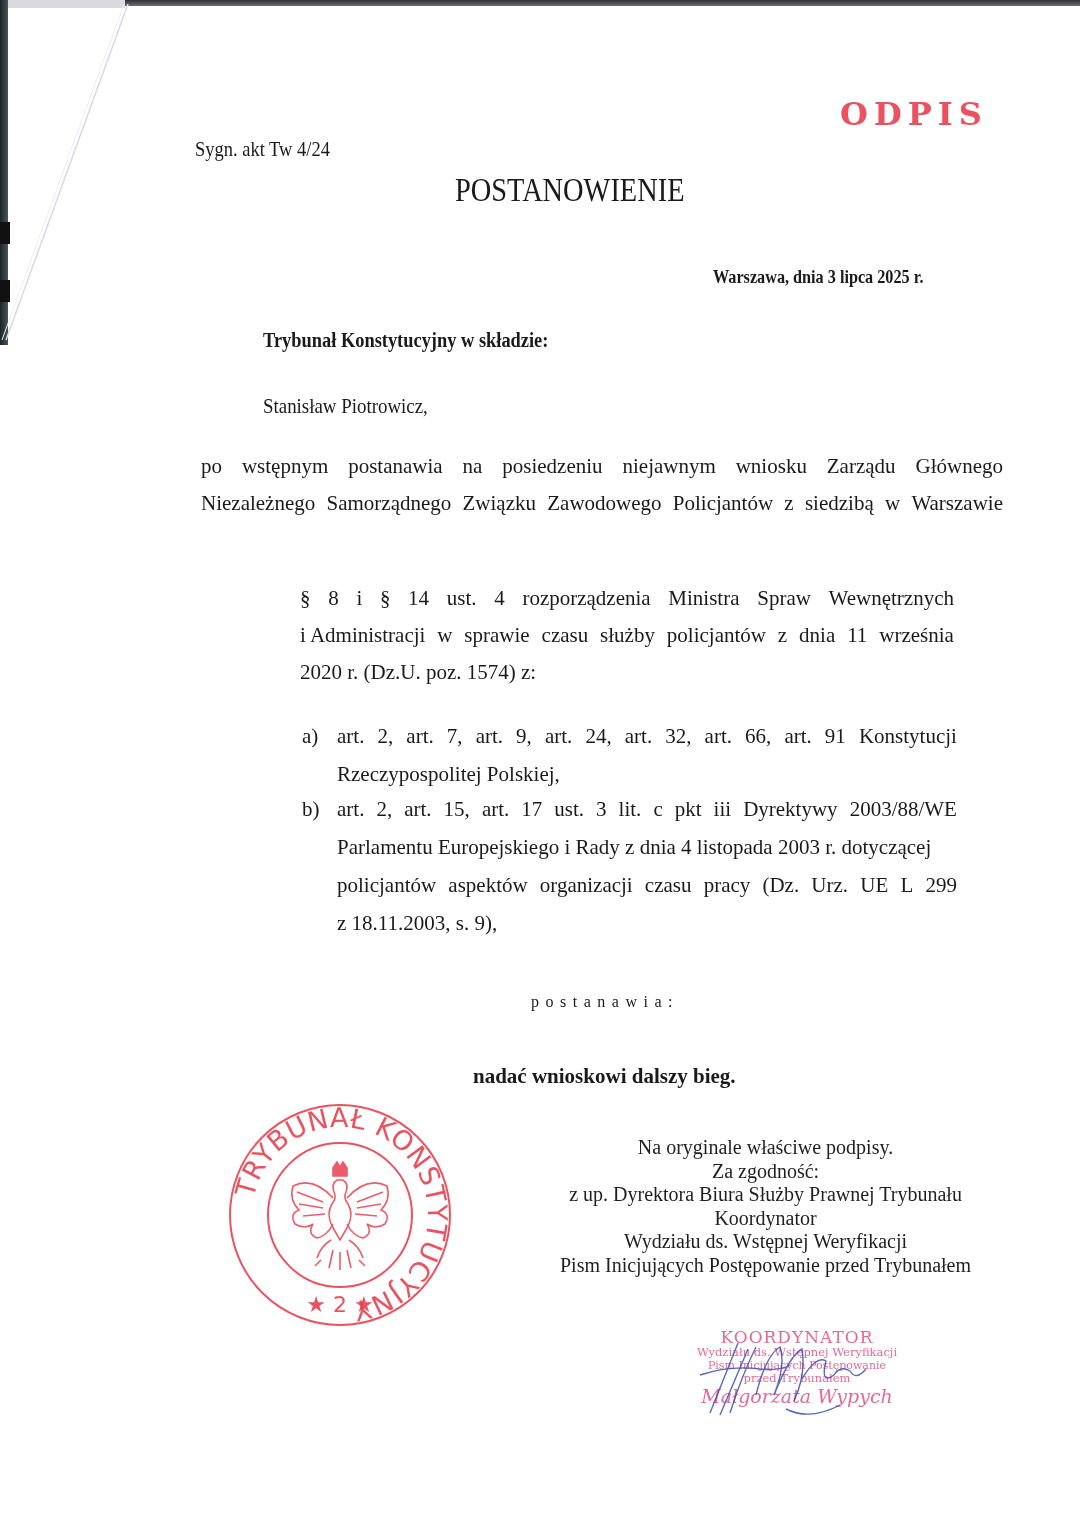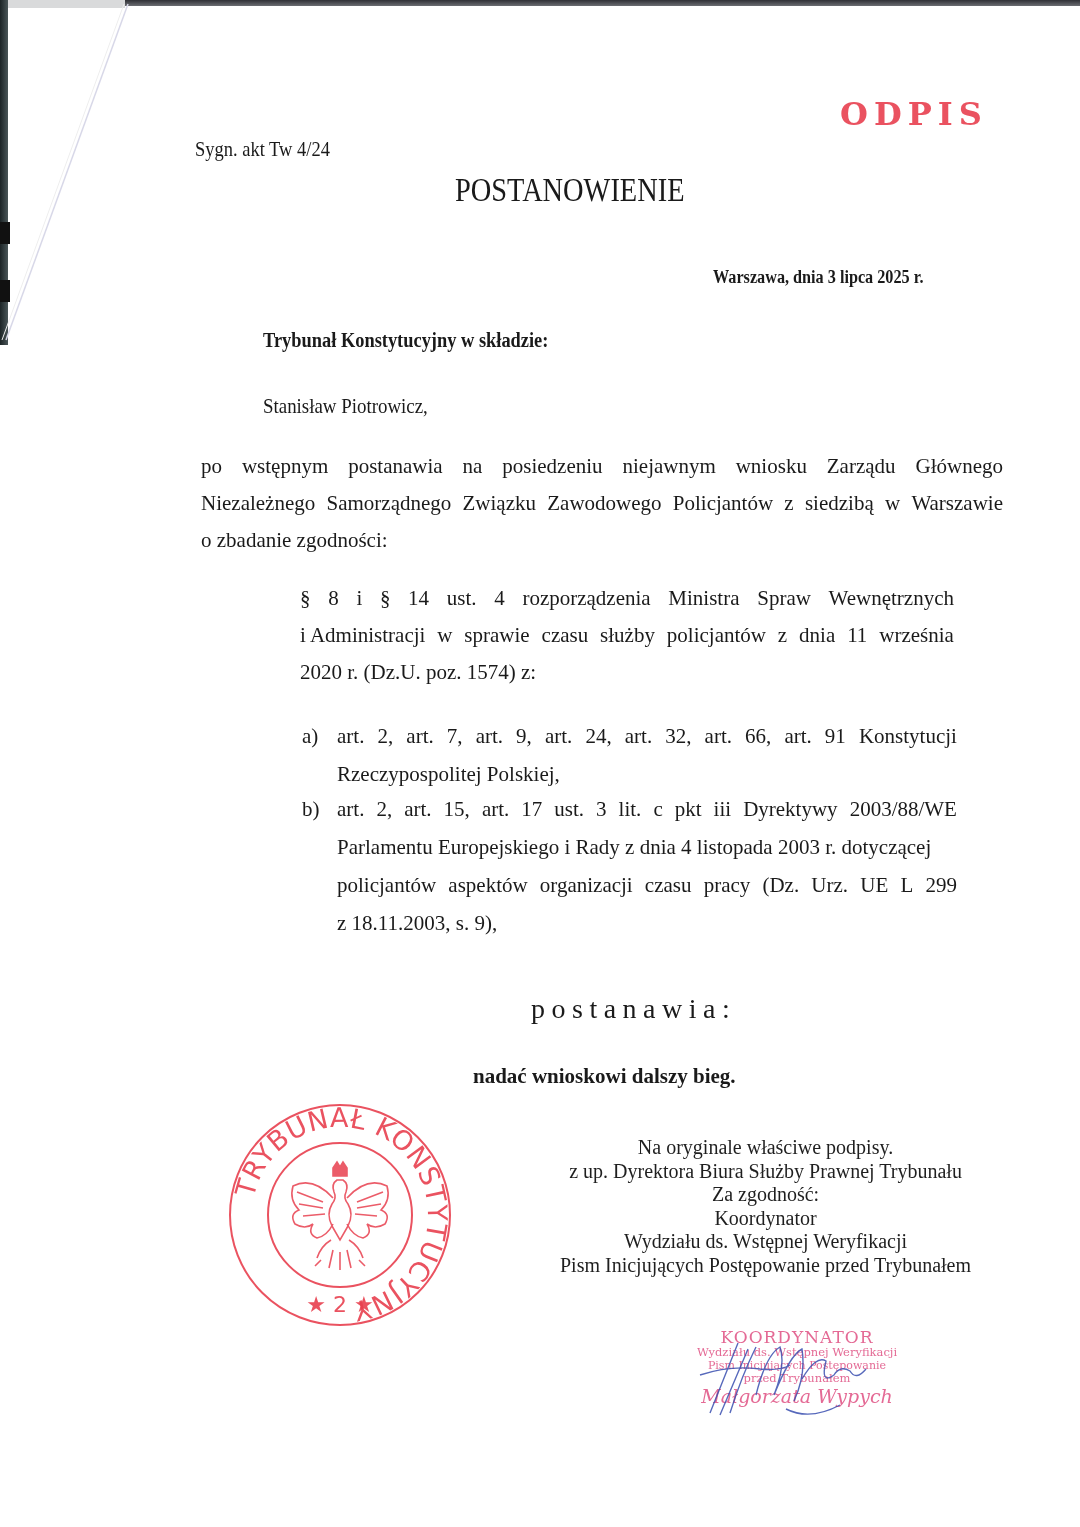--- a/index.html
+++ b/index.html
@@ -36,21 +36,21 @@
   .subject .line.last { justify-content: flex-start; text-align: center; }
 
   .item { position: absolute; font-size: 21px; line-height: 38px; }
   .item .marker { position: absolute; left: 0; top: 0; }
   .item .body { position: absolute; left: 35px; top: 0; width: 620px; }
   .item .line { display: flex; justify-content: space-between; white-space: nowrap; }
   .item .line.last { justify-content: flex-start; }
   .item-a { left: 302px; top: 717px; width: 655px; height: 80px; }
   .item-b { left: 302px; top: 790px; width: 655px; height: 160px; }
 
-  .decides { left: 531px; top: 993px; font-size: 28px; letter-spacing: 6.5px; }
+  .decides { left: 531px; top: 993px; font-size: 16px; letter-spacing: 6.5px; }
   .decision { left: 473px; top: 1064px; font-size: 21px; font-weight: bold; }
 
   .seal { position: absolute; left: 225px; top: 1100px; width: 230px; height: 230px; }
 
   .cert { position: absolute; left: 560px; top: 1136px; font-size: 20px; line-height: 23.5px; color: #1f1f1f; }
   .cert div { white-space: nowrap; text-align: center; }
 
   .sig-stamp { position: absolute; left: 672px; top: 1328px; width: 250px; height: 95px;
     color: #e46a95; font-family: "DejaVu Serif", serif; text-align: center; }
   .sig-stamp .s1 { font-size: 17px; letter-spacing: 1px; line-height: 18px; }
@@ -95,23 +95,20 @@
     <div class="line">
       <span>Niezależnego</span>
       <span>Samorządnego</span>
       <span>Związku</span>
       <span>Zawodowego</span>
       <span>Policjantów</span>
       <span>z</span>
       <span>siedzibą</span>
       <span>w</span>
       <span>Warszawie</span>
-    </div>
-    <div class="line last">
-      <span>o zbadanie zgodności:</span>
     </div>
   </div>
 
 <div class="subject" id="subject">
     <div class="line">
       <span>§</span>
       <span>8</span>
       <span>i</span>
       <span>§</span>
       <span>14</span>
@@ -230,22 +227,22 @@
     <path d="M108 150 l-4 18 M115 152 v18 M122 150 l4 18"></path>
     <path d="M96 160 l-6 6 M134 160 l6 6"></path>
   </g>
   <text x="115" y="212" text-anchor="middle" fill="#e8404f" font-size="22" font-family="DejaVu Sans, sans-serif" opacity="0.9">
     <tspan>★ </tspan><tspan>2</tspan><tspan> ★</tspan>
   </text>
 </svg>
 
 <div class="cert">
   <div>Na oryginale właściwe podpisy.</div>
+  <div>Za zgodność:</div>
   <div>z up. Dyrektora Biura Służby Prawnej Trybunału</div>
-  <div>Za zgodność:</div>
   <div>Koordynator</div>
   <div>Wydziału ds. Wstępnej Weryfikacji</div>
   <div>Pism Inicjujących Postępowanie przed Trybunałem</div>
 </div>
 
 <div class="sig-stamp">
   <div class="s1">KOORDYNATOR</div>
   <div class="s2">Wydziału ds. Wstępnej Weryfikacji</div>
   <div class="s3">Pism Inicjujących Postępowanie</div>
   <div class="s4">przed Trybunałem</div>

